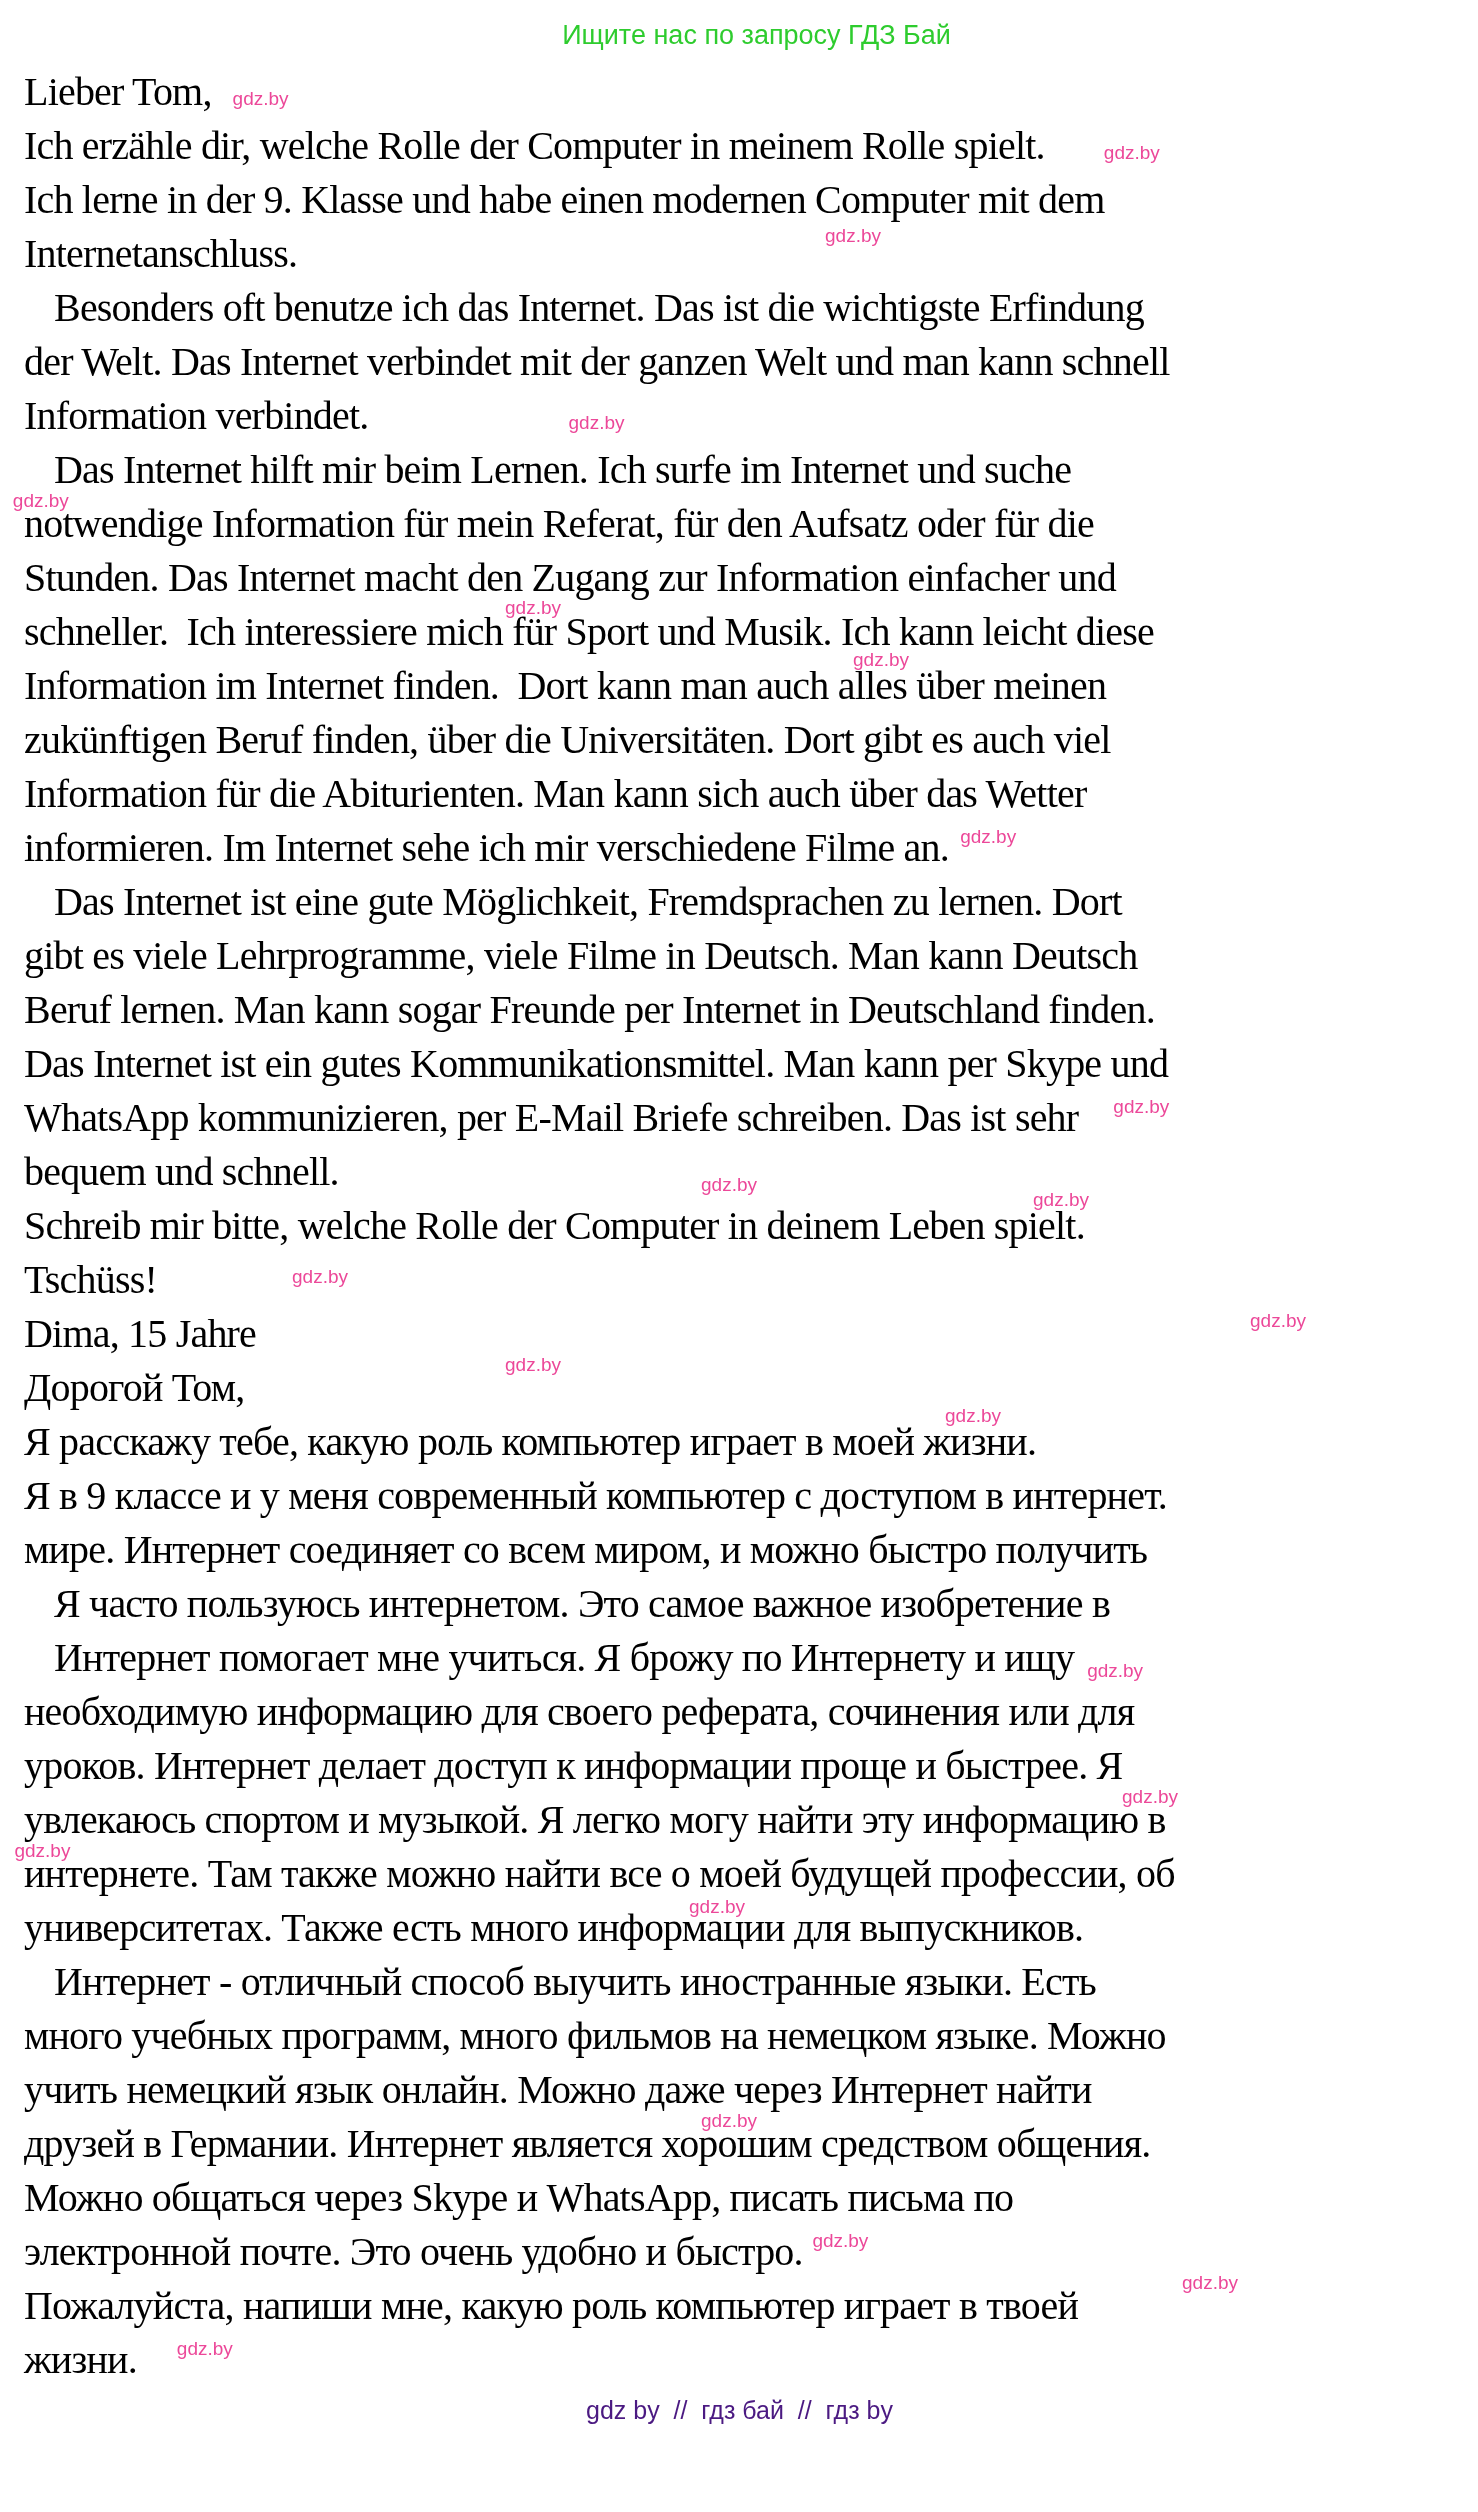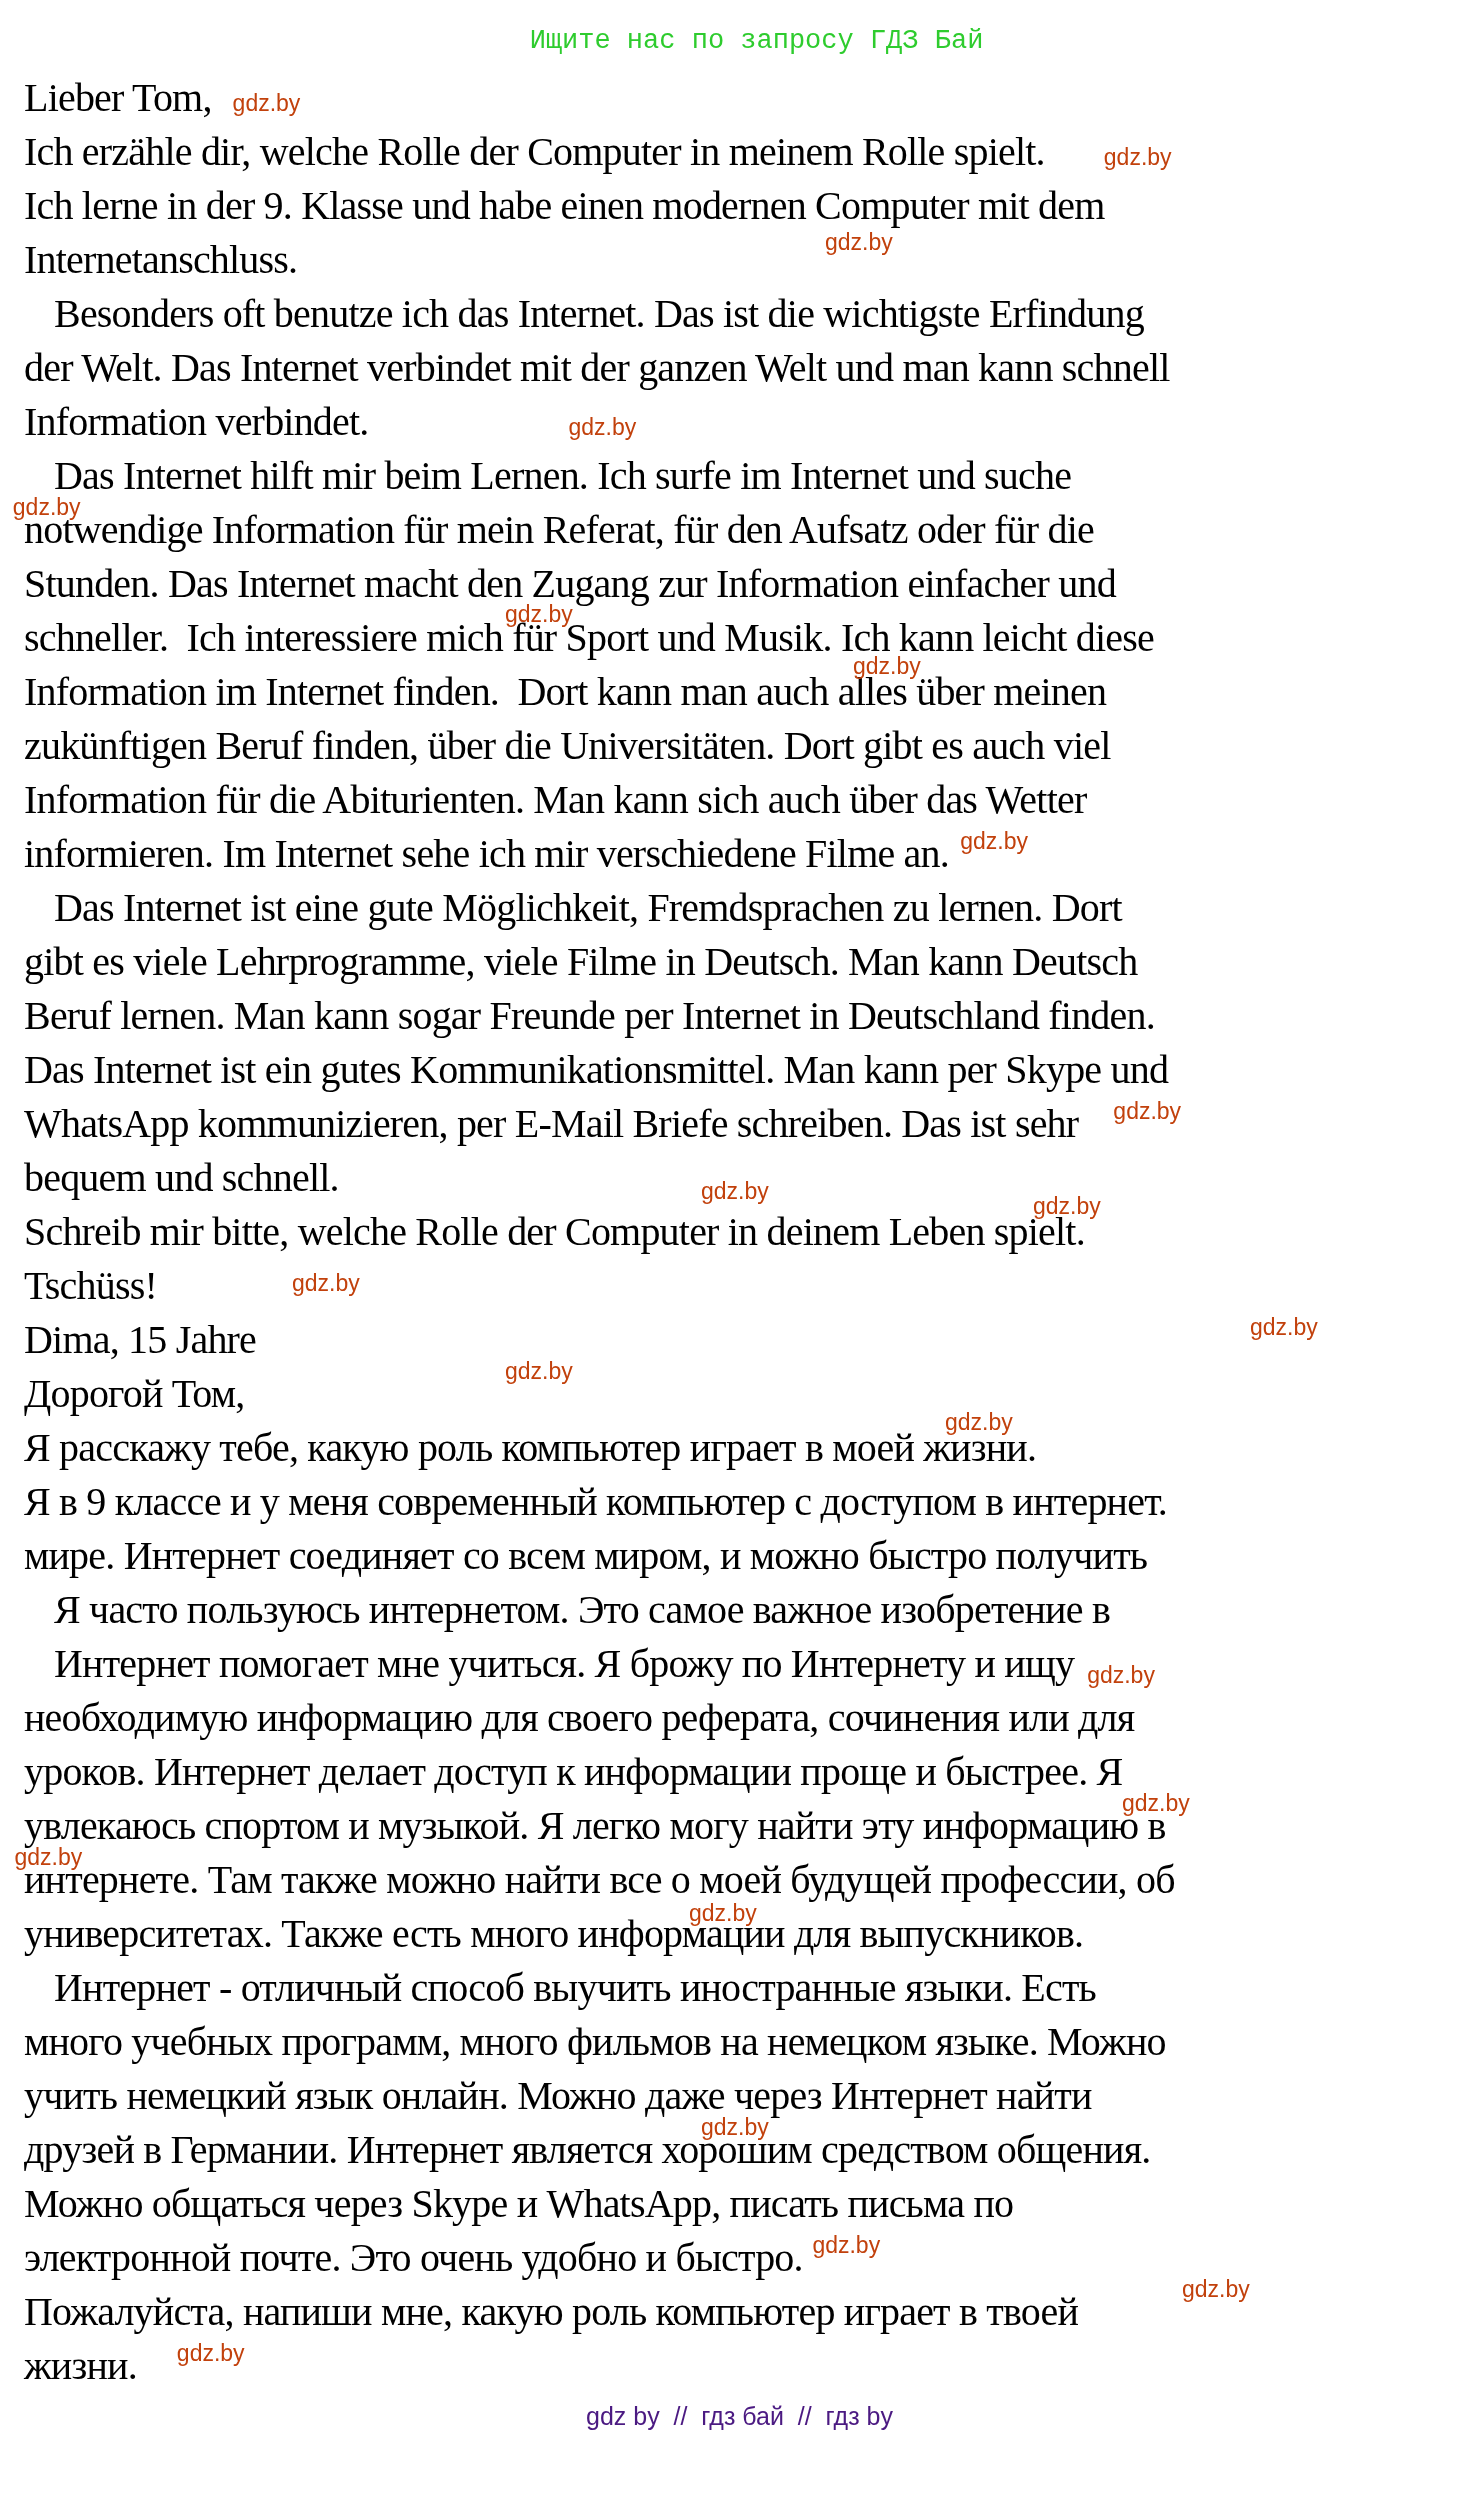--- a/index.html
+++ b/index.html
@@ -6,23 +6,23 @@
   body {
     width: 1479px;
     height: 2512px;
     background: #ffffff;
     overflow: hidden;
     position: relative;
     font-family: "Liberation Serif", serif;
   }
   .promo-header {
     height: 40px;
-    padding-top: 26px;
+    padding-top: 20px;
     text-align: center;
-    font-family: Liberation Mono, monospace;
+    font-family: Liberation Sans, sans-serif;
     font-size: 27px;
     color: #2ecc2e;
     white-space: pre;
     margin-left: 34px;
   }
   .letter {
     margin-top: 4.8px;
     padding-left: 24px;
     color: #000000;
   }
@@ -30,23 +30,23 @@
     position: relative;
     height: 54px;
     line-height: 54px;
     font-size: 40px;
     letter-spacing: -0.8px;
     white-space: pre;
   }
   .line.ind { padding-left: 30px; }
   .wm {
     font-family: "Liberation Sans", sans-serif;
-    font-size: 23px;
+    font-size: 19px;
     letter-spacing: 0;
-    color: #c2410c;
+    color: #ec4899;
     text-align: center;
   }
   .wm-abs { position: absolute; line-height: 22.4px; }
   .wm-sup { position: relative; top: -17.6px; }
   .wm-sub { position: relative; top: 6.4px; }
   .site-footer {
     margin-top: 9.6px;
     text-align: center;
     font-family: "Liberation Sans", sans-serif;
     font-size: 25px;

